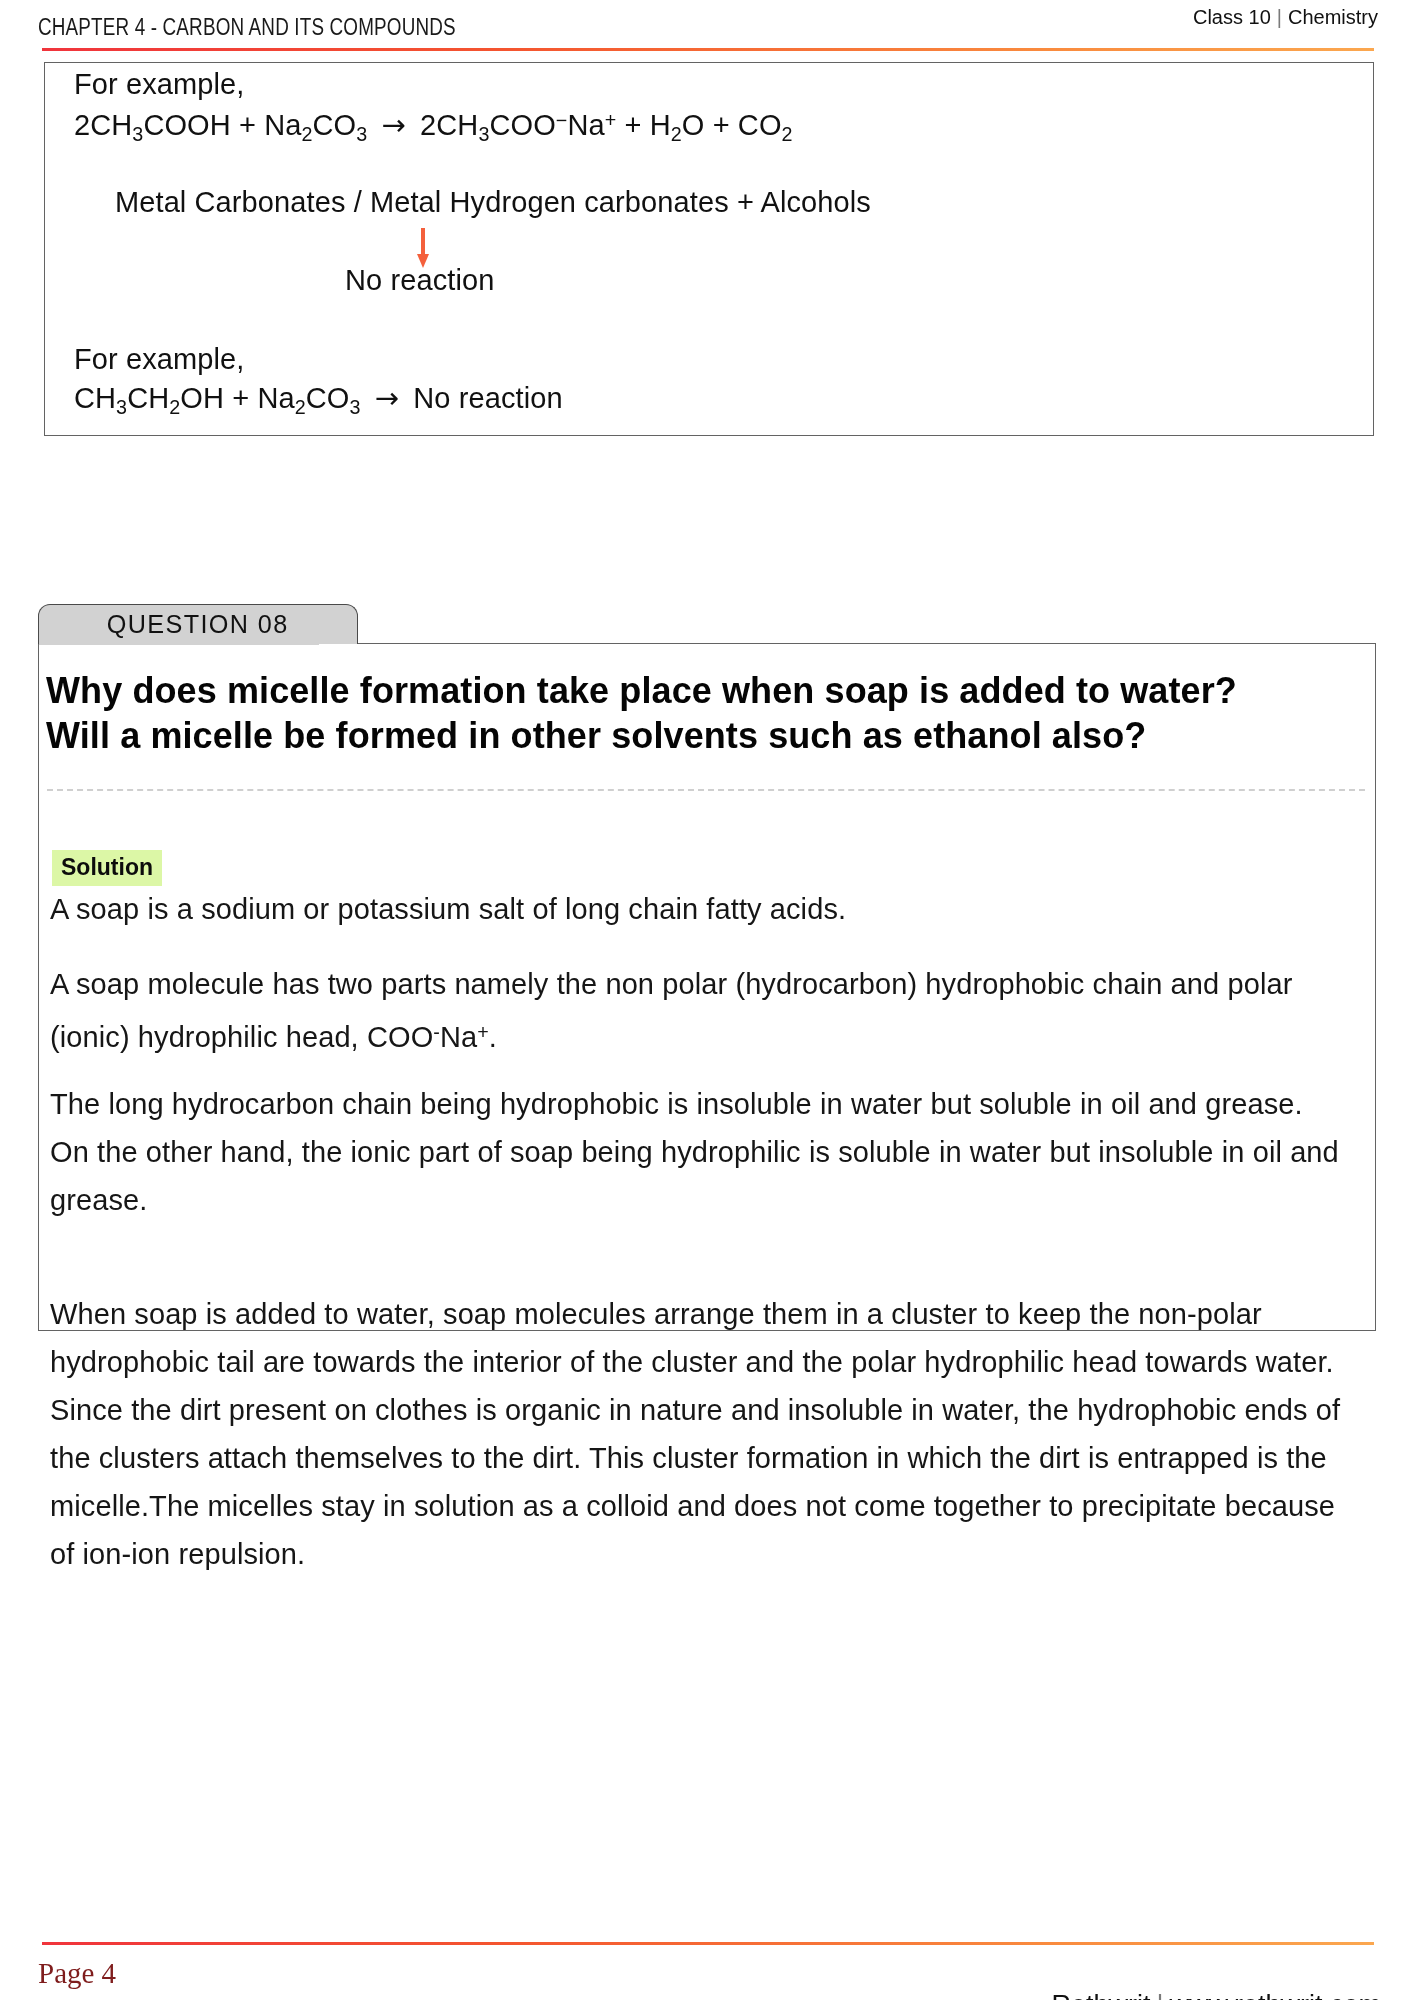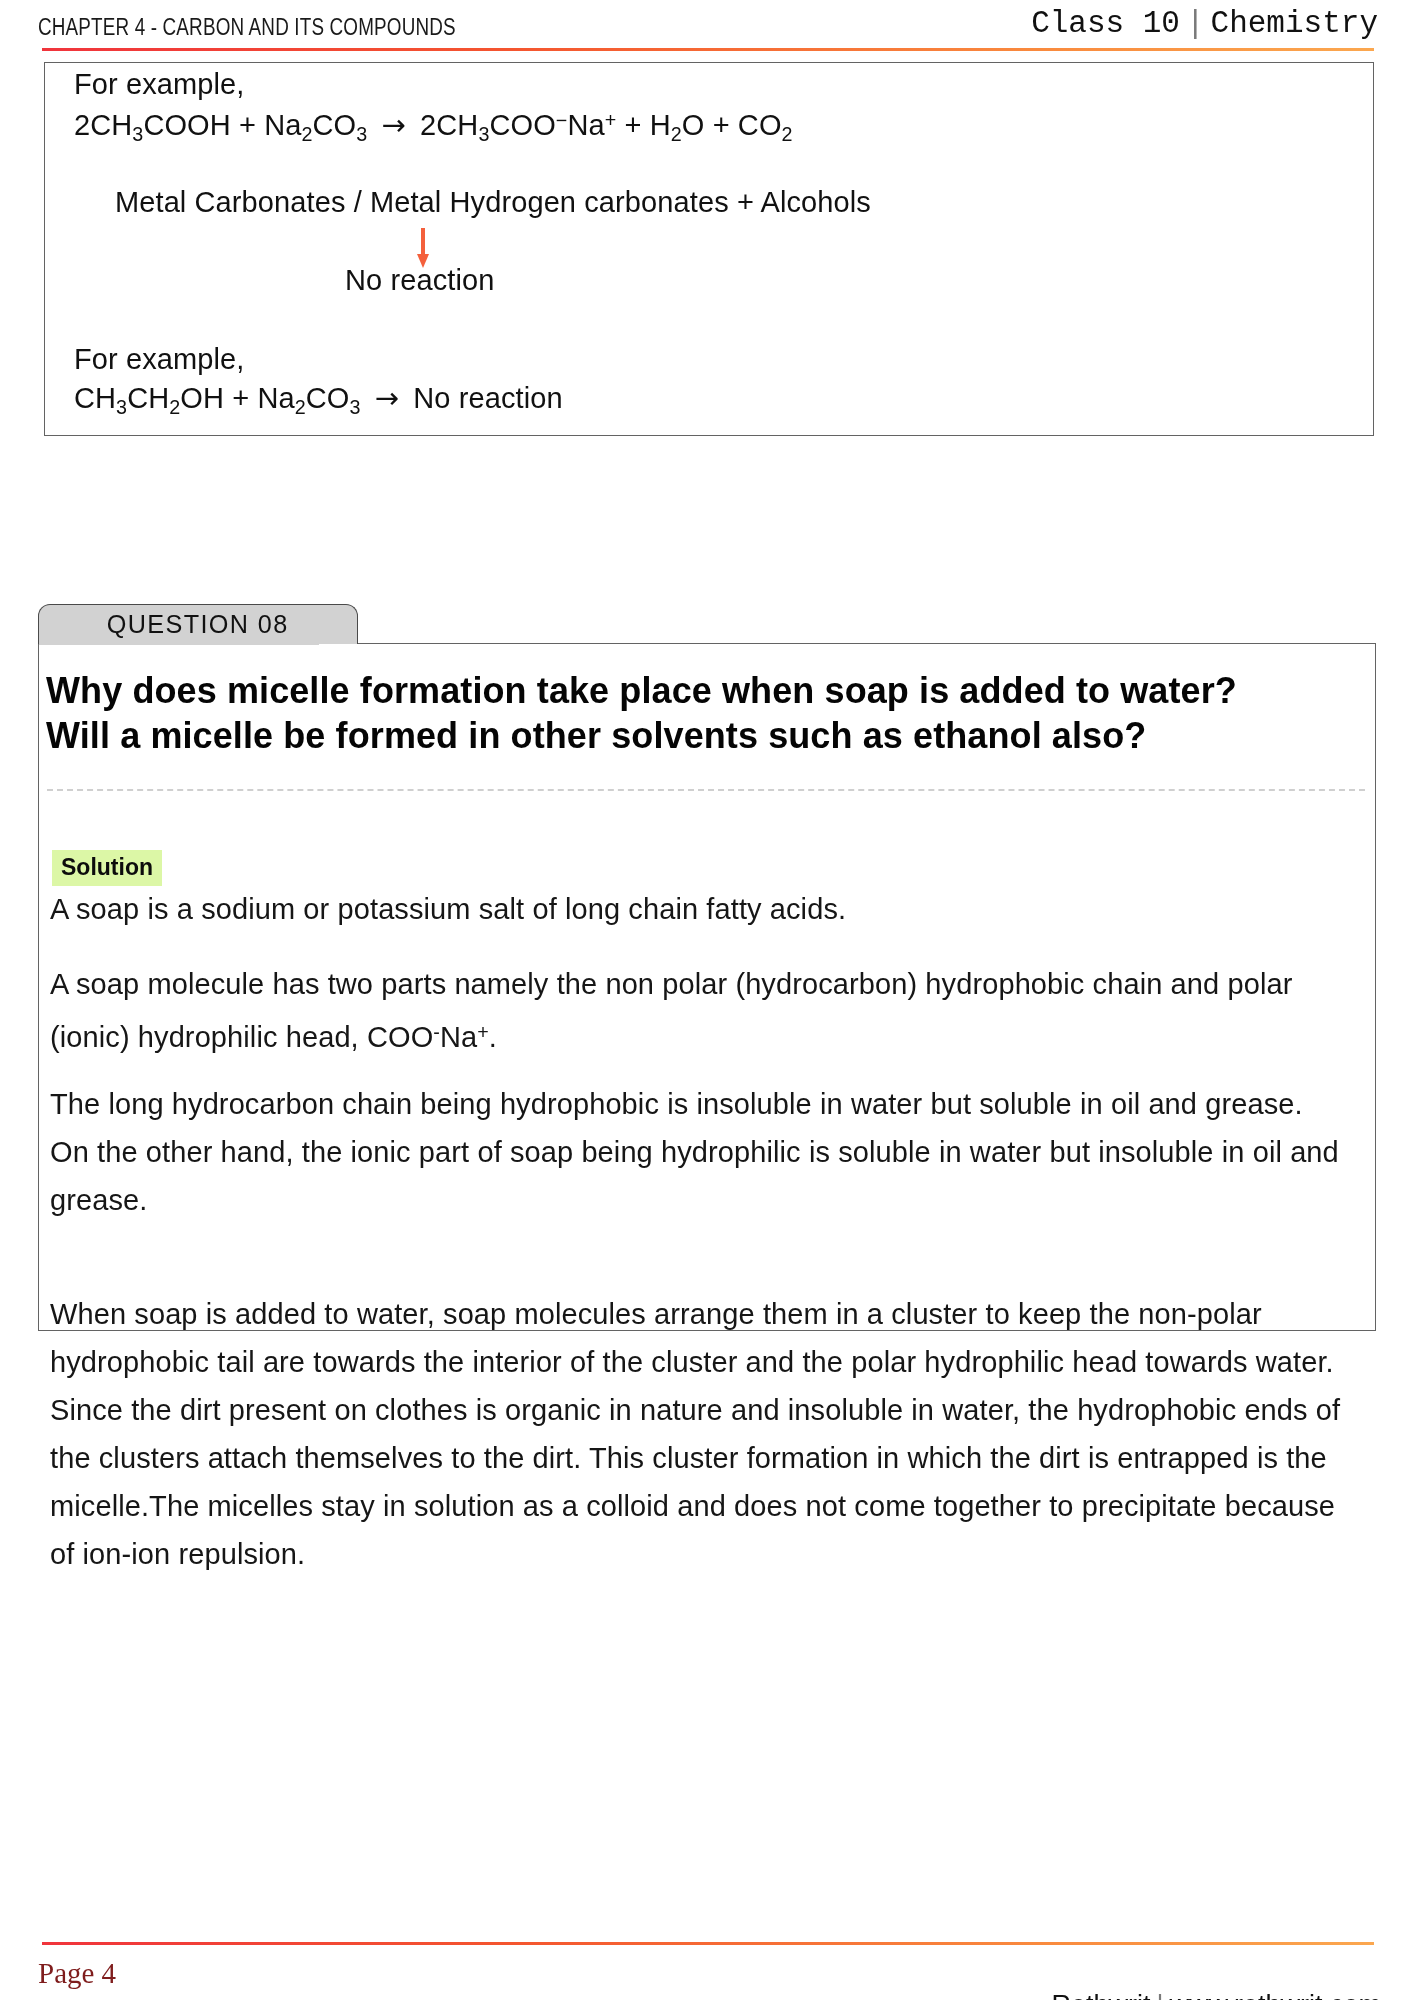--- a/index.html
+++ b/index.html
@@ -31,22 +31,22 @@
     letter-spacing: 0.2px;
     color: #1a1a1a;
     transform: scaleX(0.82);
     transform-origin: left center;
     white-space: nowrap;
   }
   .header-right {
     position: absolute;
     right: 36px;
     top: 6px;
-    font-family: Liberation Mono, monospace;
-    font-size: 31px;
+    font-family: Liberation Sans, sans-serif;
+    font-size: 20px;
     color: #111111;
     white-space: nowrap;
   }
   .header-right .sep {
     color: #7a7a7a;
     font-weight: 300;
     padding: 0 6px;
   }
   .rule {
     position: absolute;

